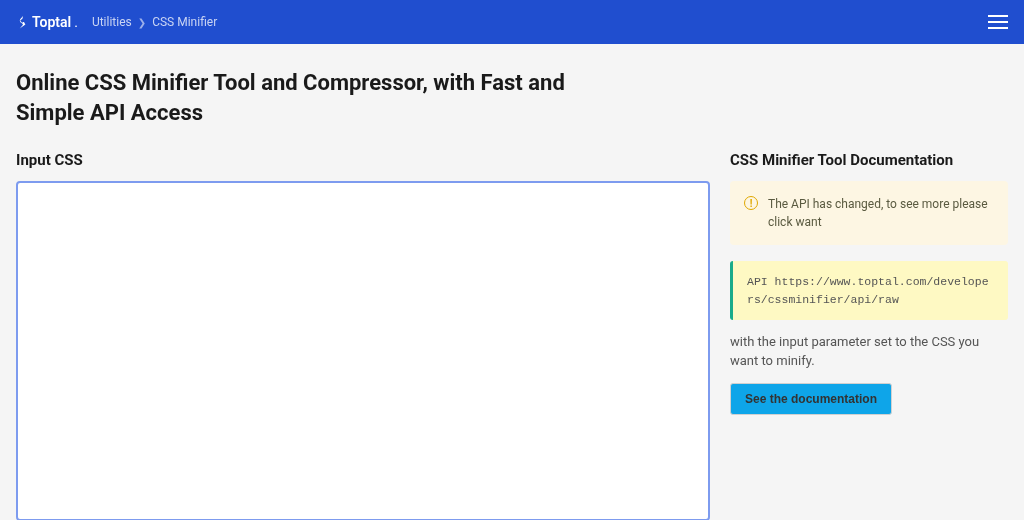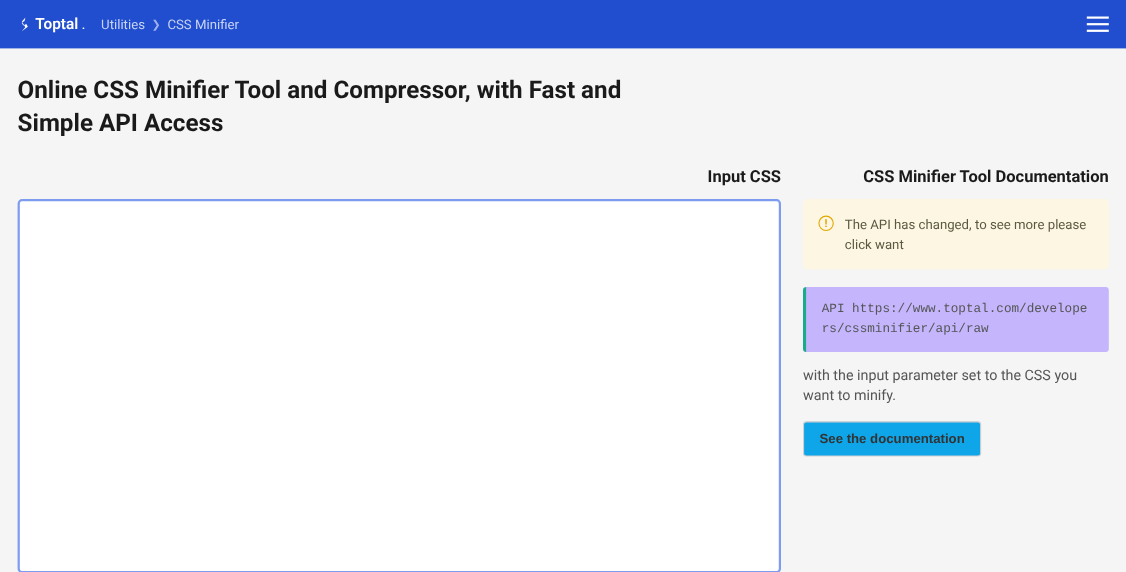--- a/index.html
+++ b/index.html
@@ -79,21 +79,20 @@
     }
     .col-right {
       width: 278px;
       flex-shrink: 0;
     }
     .section-heading {
       font-size: 15px;
       font-weight: 700;
       color: #1a1a1a;
       margin-bottom: 12px;
-      text-align: right;
     }
     .input-textarea {
       width: 100%;
       height: 340px;
       background: #fff;
       border: 2px solid #7d9bef;
       border-radius: 4px;
       padding: 12px 14px;
       font-family: inherit;
       font-size: 14px;
@@ -126,21 +125,21 @@
       font-size: 10px;
       font-weight: 700;
     }
     .doc-text {
       font-size: 13px;
       color: #555;
       line-height: 1.5;
       margin-bottom: 12px;
     }
     .code-block {
-      background: #c4b5fd;
+      background: #fef9c3;
       border-left: 3px solid #1aab8a;
       border-radius: 3px;
       padding: 12px 14px;
       font-family: "SFMono-Regular", Consolas, "Liberation Mono", Menlo, monospace;
       font-size: 11.5px;
       color: #555;
       line-height: 1.5;
       word-break: break-all;
       margin-bottom: 12px;
     }

